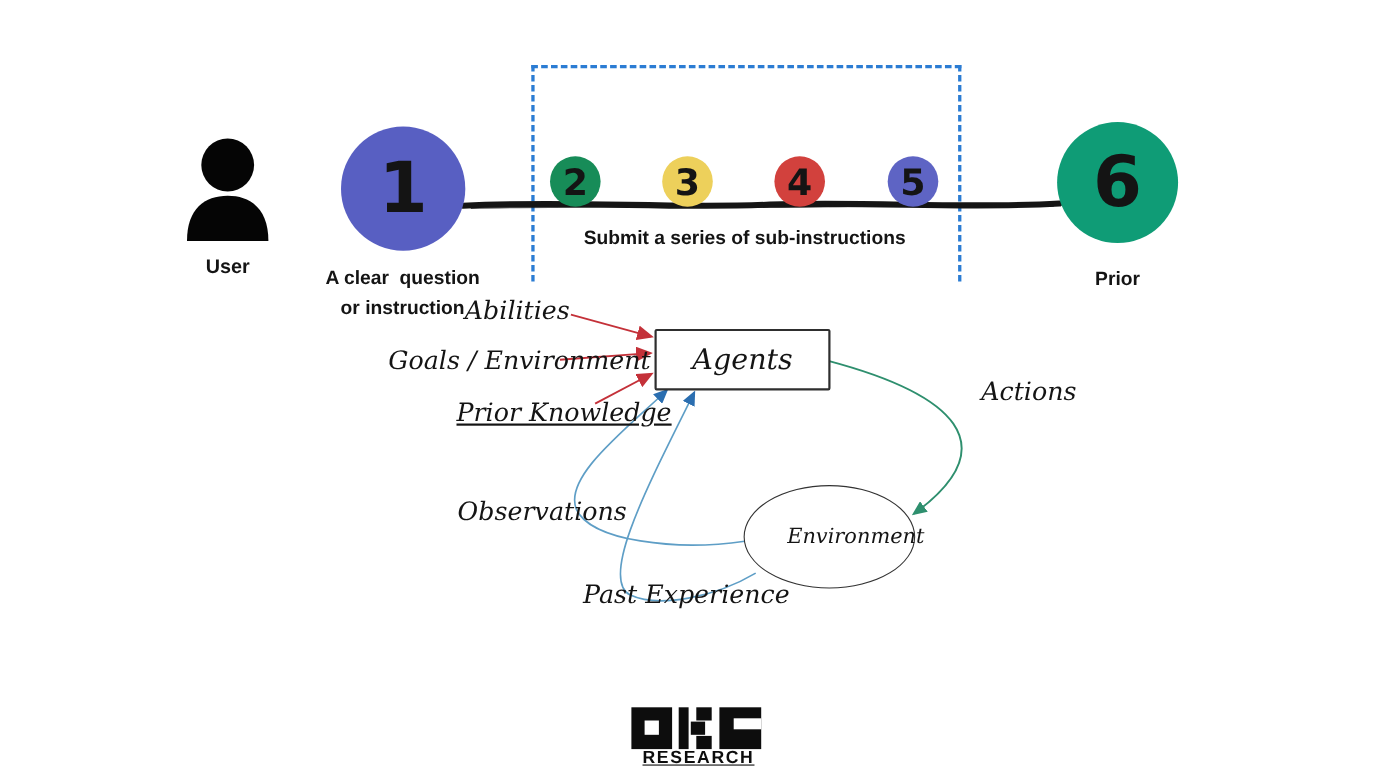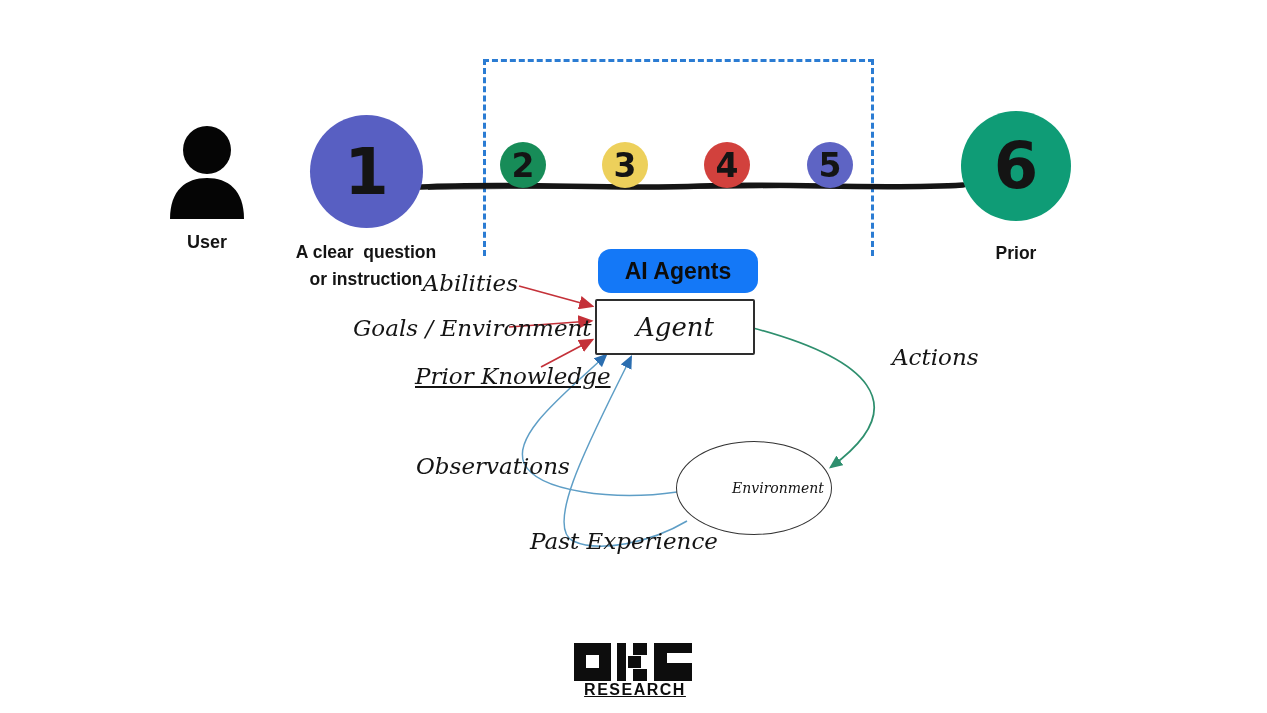--- a/index.html
+++ b/index.html
@@ -36,21 +36,21 @@
   .env-ellipse{
     position:absolute;z-index:2;background:#fff;border:1.6px solid #333;
     border-radius:50%;display:flex;align-items:center;justify-content:center;
   }
   .hand{
     position:absolute;z-index:3;color:#141414;
     font-family:"DejaVu Serif",cursive;font-style:italic;font-size:23px;
     white-space:nowrap;
   }
   .hand-big{font-size:26px;}
-  .hand-mid{font-size:14px;margin-left:48px;}
+  .hand-mid{font-size:19px;margin-left:48px;}
   .logo-sub{
     position:absolute;z-index:3;color:#0d0d0d;font-weight:bold;
     font-size:16px;letter-spacing:1.5px;text-align:center;
   }
   .sr{position:absolute;width:1px;height:1px;overflow:hidden;clip-path:inset(50%);}
 </style>
 </head>
 <body>
 
 <div class="canvas">
@@ -98,20 +98,21 @@
       <rect x="667" y="653" width="25" height="10" fill="#ffffff"></rect>
     </g>
   </svg>
 
   <div class="dashed-box" style="left:483px;top:59px;width:385px;height:194px;"></div>
 
   <div class="caption" style="left:160px;top:229px;width:94px;font-size:18px;">User</div>
 
   <div class="caption" style="left:270px;top:239px;width:192px;"><span>A clear  question</span><br><span>or instruction</span></div>
 
+  <div class="caption" style="left:483px;top:203px;width:388px;">Submit a series of sub-instructions</div>
 
   <div class="caption" style="left:961px;top:240px;width:110px;">Prior</div>
 
   <div class="step-circle step-big" style="left: 310px; top: 115px; background: rgb(88, 95, 194);">
       <span>1</span>
     </div>
 
   <div class="step-circle step-small" style="left: 500px; top: 142px; background: rgb(23, 140, 88);">
       <span>2</span>
     </div>
@@ -125,24 +126,23 @@
     </div>
 
   <div class="step-circle step-small" style="left: 807px; top: 142px; background: rgb(94, 100, 196);">
       <span>5</span>
     </div>
 
   <div class="step-circle step-big" style="left: 961px; top: 111px; width: 110px; height: 110px; background: rgb(15, 156, 118);">
       <span>6</span>
     </div>
 
-  <div class="badge" style="left:598px;top:249px;width:160px;height:44px;">AI Agents</div>
 
   <div class="agent-box" style="left:595px;top:299px;width:156px;height:52px;">
-      <span class="hand hand-big" style="position:static;">Agent</span>
+      <span class="hand hand-big" style="position:static;">Agents</span>
     </div>
 
   <div class="env-ellipse" style="left:676px;top:441px;width:154px;height:92px;">
       <span class="hand hand-mid" style="position:static;">Environment</span>
     </div>
 
   <div class="hand" style="left:418px;top:270px;width:100px;text-align:right;">Abilities</div>
   <div class="hand" style="left:353px;top:315px;width:152px;text-align:right;">Goals / Environment</div>
   <div class="hand" style="left:415px;top:363px;width:122px;text-align:right;text-decoration:underline;">Prior Knowledge</div>
   <div class="hand" style="left:892px;top:344px;">Actions</div>

